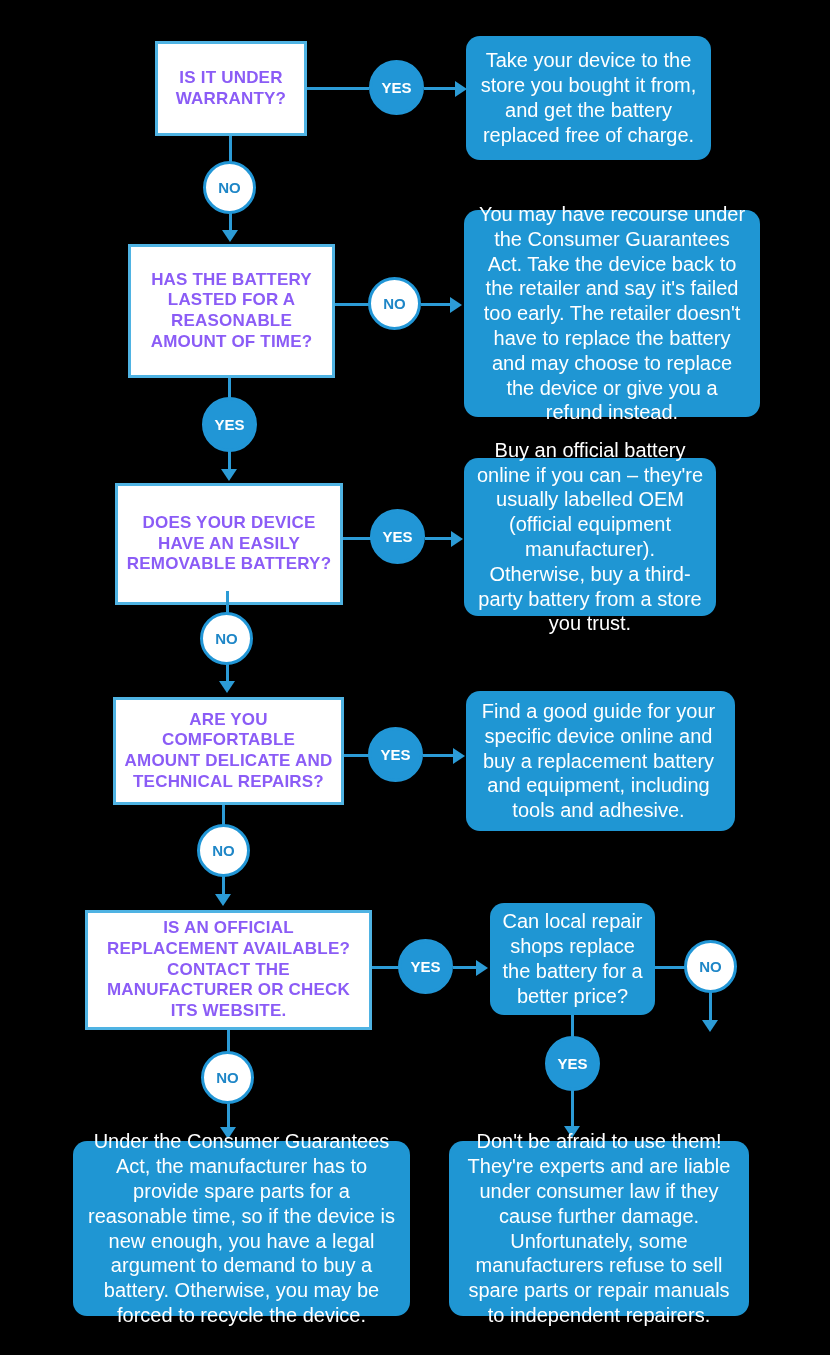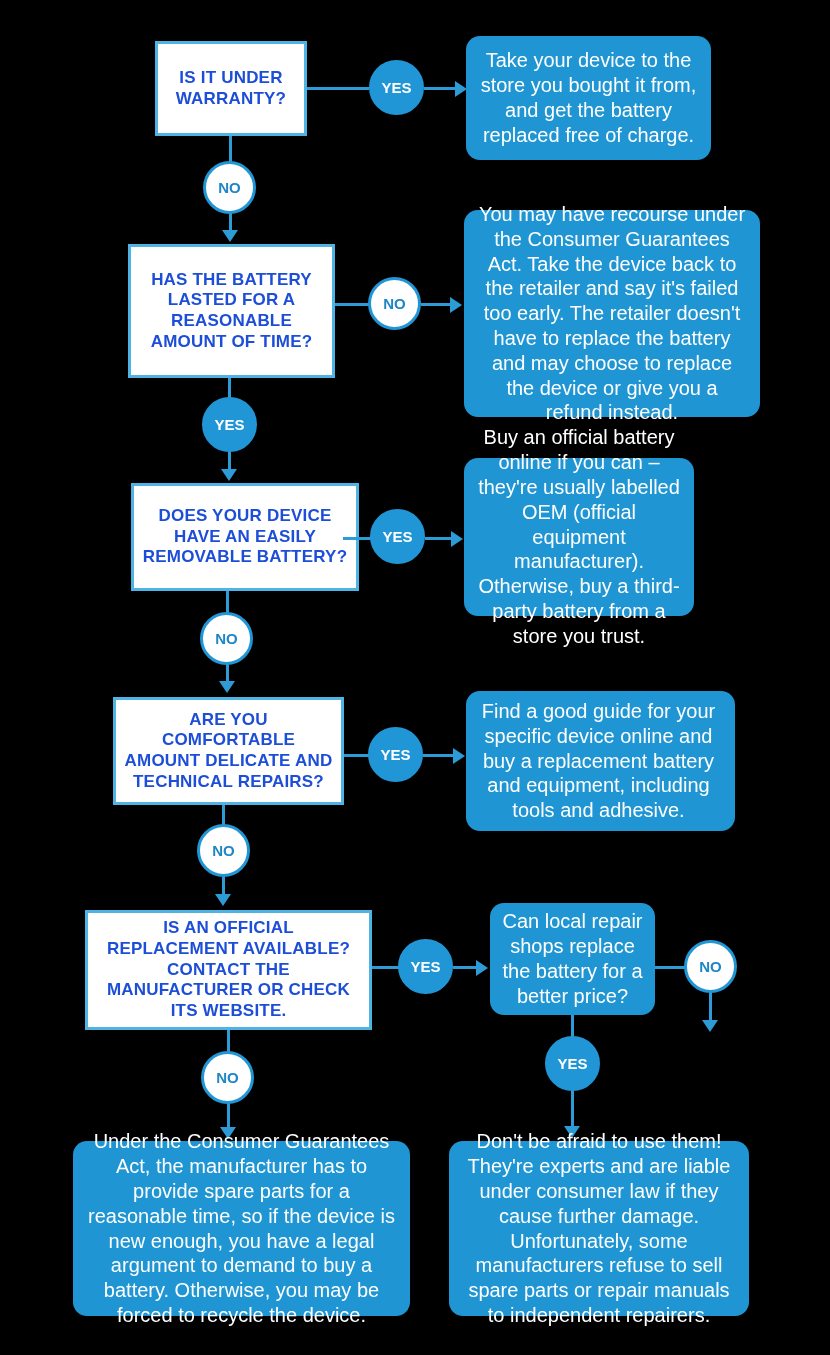--- a/index.html
+++ b/index.html
@@ -7,21 +7,21 @@
   #stage{position:relative;width:830px;height:1355px;background:#000;}
 
   
   .qbox{
     position:absolute;
     background:#ffffff;
     border:3px solid #4FB3E3;
     box-sizing:border-box;
     display:flex;align-items:center;justify-content:center;
     text-align:center;
-    color:#1d4ed8;
+    color:#8b5cf6;
     font-weight:700;
     letter-spacing:.2px;
     line-height:1.22;
     padding:8px 8px;
   }
 
   
   .abox{
     position:absolute;
     background:#1F96D3;
@@ -94,28 +94,28 @@
   <div class="ln h" style="left:421px;top:303px;width:31px;"></div>
   <div class="arw right" style="left:450px;top:297px;"></div>
 
   <div class="abox t16" style="left:464px;top:210px;width:296px;height:207px;">You may have recourse under the Consumer Guarantees Act. Take the device back to the retailer and say it's failed too early. The retailer doesn't have to replace the battery and may choose to replace the device or give you a refund instead.</div>
 
   <div class="ln v" style="left:228px;top:378px;width:3px;height:21px;"></div>
   <div class="pill yes t15" style="left:202px;top:397px;width:55px;height:55px;">YES</div>
   <div class="ln v" style="left:228px;top:451px;width:3px;height:21px;"></div>
   <div class="arw down" style="left:221px;top:469px;"></div>
 
-  <div class="qbox t17" style="left:115px;top:483px;width:228px;height:108px;margin-left:16px;">DOES YOUR DEVICE HAVE AN EASILY REMOVABLE BATTERY?</div>
+  <div class="qbox t17" style="left:115px;top:483px;width:228px;height:122px;">DOES YOUR DEVICE HAVE AN EASILY REMOVABLE BATTERY?</div>
 
   <div class="ln h" style="left:343px;top:537px;width:31px;"></div>
   <div class="pill yes t15" style="left:370px;top:509px;width:55px;height:55px;">YES</div>
   <div class="ln h" style="left:425px;top:537px;width:28px;"></div>
   <div class="arw right" style="left:451px;top:531px;"></div>
 
-  <div class="abox t16" style="left:464px;top:458px;width:230px;height:158px;">Buy an official battery online if you can – they're usually labelled OEM (official equipment manufacturer). Otherwise, buy a third-party battery from a store you trust.</div>
+  <div class="abox t16" style="left:464px;top:458px;width:252px;height:158px;">Buy an official battery online if you can – they're usually labelled OEM (official equipment manufacturer). Otherwise, buy a third-party battery from a store you trust.</div>
 
   <div class="ln v" style="left:226px;top:591px;width:3px;height:22px;"></div>
   <div class="pill no t15" style="left:200px;top:612px;width:53px;height:53px;">NO</div>
   <div class="ln v" style="left:226px;top:664px;width:3px;height:20px;"></div>
   <div class="arw down" style="left:219px;top:681px;"></div>
 
   <div class="qbox t17" style="left:113px;top:697px;width:231px;height:108px;">ARE YOU COMFORTABLE AMOUNT DELICATE AND TECHNICAL REPAIRS?</div>
 
   <div class="ln h" style="left:344px;top:754px;width:28px;"></div>
   <div class="pill yes t15" style="left:368px;top:727px;width:55px;height:55px;">YES</div>

